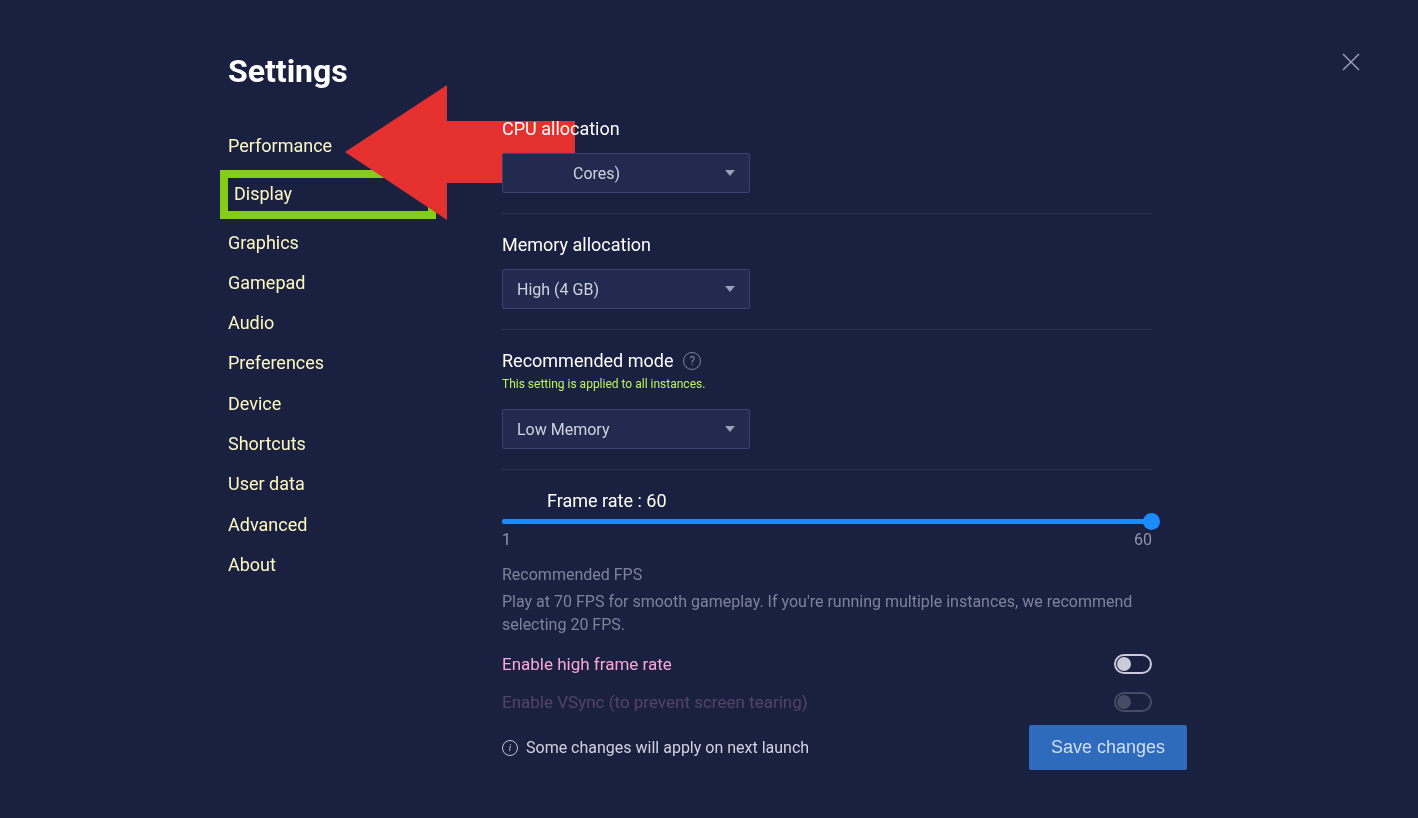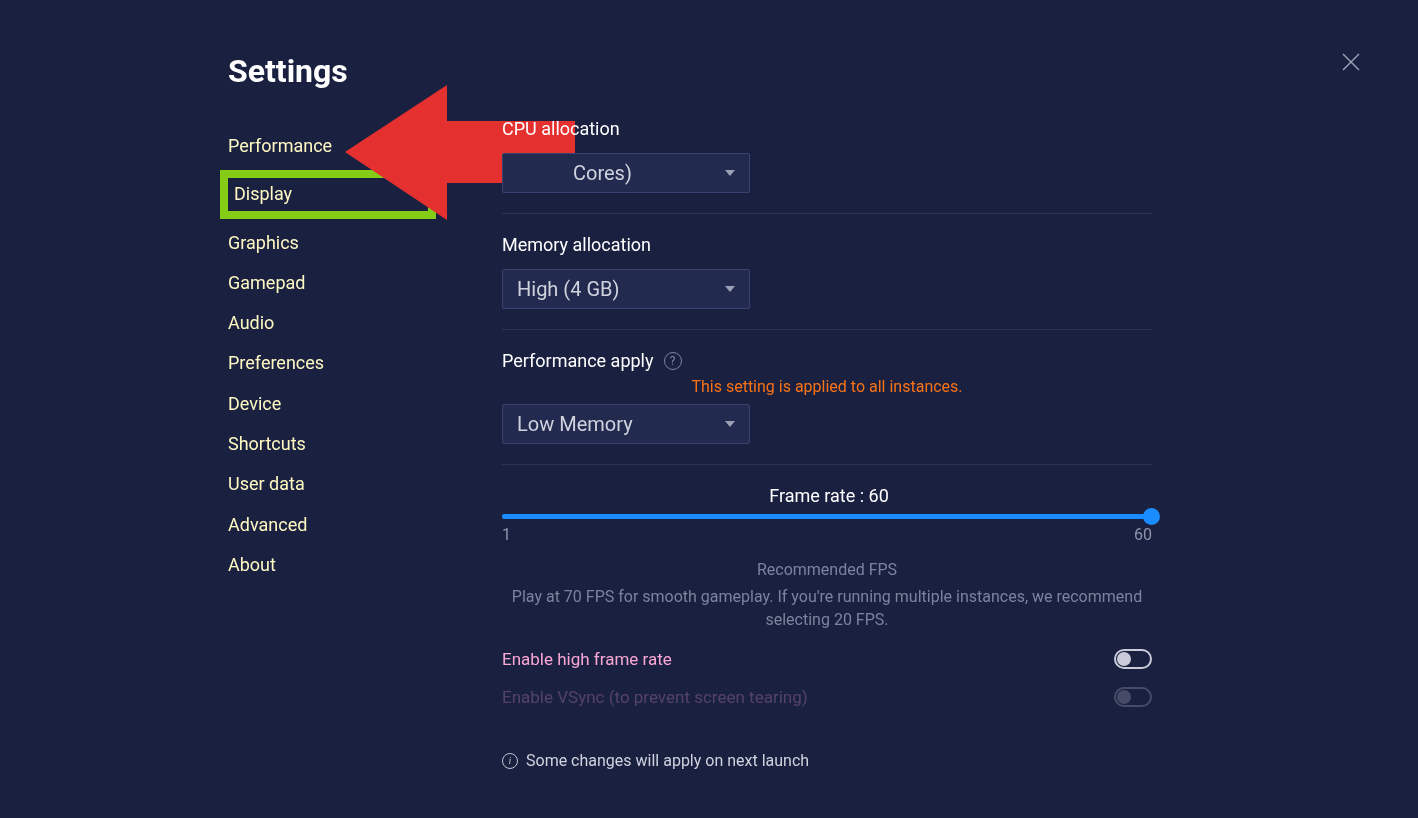--- a/index.html
+++ b/index.html
@@ -64,69 +64,68 @@
     width: 230px;
     height: 135px;
     pointer-events: none;
   }
 
   .content {
     position: absolute;
     top: 118px;
     left: 502px;
     width: 650px;
-    text-align: center;
   }
 
   .section { border-bottom: 1px solid #2d3356; padding-bottom: 20px; margin-bottom: 20px; }
   .section.noborder { border-bottom: none; }
 
   .section-label {
     font-size: 18px;
     color: #ffffff;
     margin-bottom: 14px;
     display: flex;
     align-items: center;
     gap: 10px;
   }
   .section-sub {
-    font-size: 16px;
-    color: #f97316;
+    font-size: 12px;
+    color: #bef264;
     margin-top: -8px;
-    margin-bottom: 8px;
+    margin-bottom: 18px;
   }
   .help-icon {
     width: 18px; height: 18px; border: 1.5px solid #7d839c; border-radius: 50%;
     display: inline-flex; align-items: center; justify-content: center;
     font-size: 12px; color: #7d839c;
   }
 
   .select {
     width: 248px;
     height: 40px;
     background: #222a4f;
     border: 1px solid #3a4270;
     border-radius: 2px;
     display: flex;
     align-items: center;
     justify-content: space-between;
     padding: 0 14px;
     color: #d0d3de;
-    font-size: 20px;
+    font-size: 16px;
     cursor: pointer;
   }
   .select .caret {
     width: 0; height: 0;
     border-left: 5px solid transparent;
     border-right: 5px solid transparent;
     border-top: 6px solid #9ba0b5;
   }
 
   .slider-row { margin-top: 4px; }
-  .slider-title { font-size: 18px; color: #ffffff; margin-bottom: 8px; padding-left: 4px; }
+  .slider-title { font-size: 18px; color: #ffffff; margin-bottom: 8px; padding-left: 4px; margin-left: 41px; }
   .slider-track {
     position: relative;
     height: 5px;
     background: #1a8cff;
     border-radius: 2px;
     width: 100%;
     margin-bottom: 6px;
   }
   .slider-thumb {
     position: absolute;
@@ -233,21 +232,21 @@
           <span>Memory allocation</span>
         </div>
       <div class="select">
         <span>High (4 GB)</span>
         <span class="caret"></span>
       </div>
     </div>
 
     <div class="section">
       <div class="section-label">
-        <span>Performance apply</span>
+        <span>Recommended mode</span>
         <span class="help-icon">?</span>
       </div>
       <div class="section-sub">This setting is applied to all instances.</div>
       <div class="select">
         <span>Low Memory</span>
         <span class="caret"></span>
       </div>
     </div>
 
     <div class="section noborder slider-row">
@@ -280,15 +279,16 @@
       </div>
     </div>
 
   </div>
 
   <div class="footer">
     <div class="footer-note">
       <span class="info-icon">i</span>
       <span>Some changes will apply on next launch</span>
     </div>
+    <button class="save-btn">Save changes</button>
   </div>
 
 </div>
 
 </body></html>

